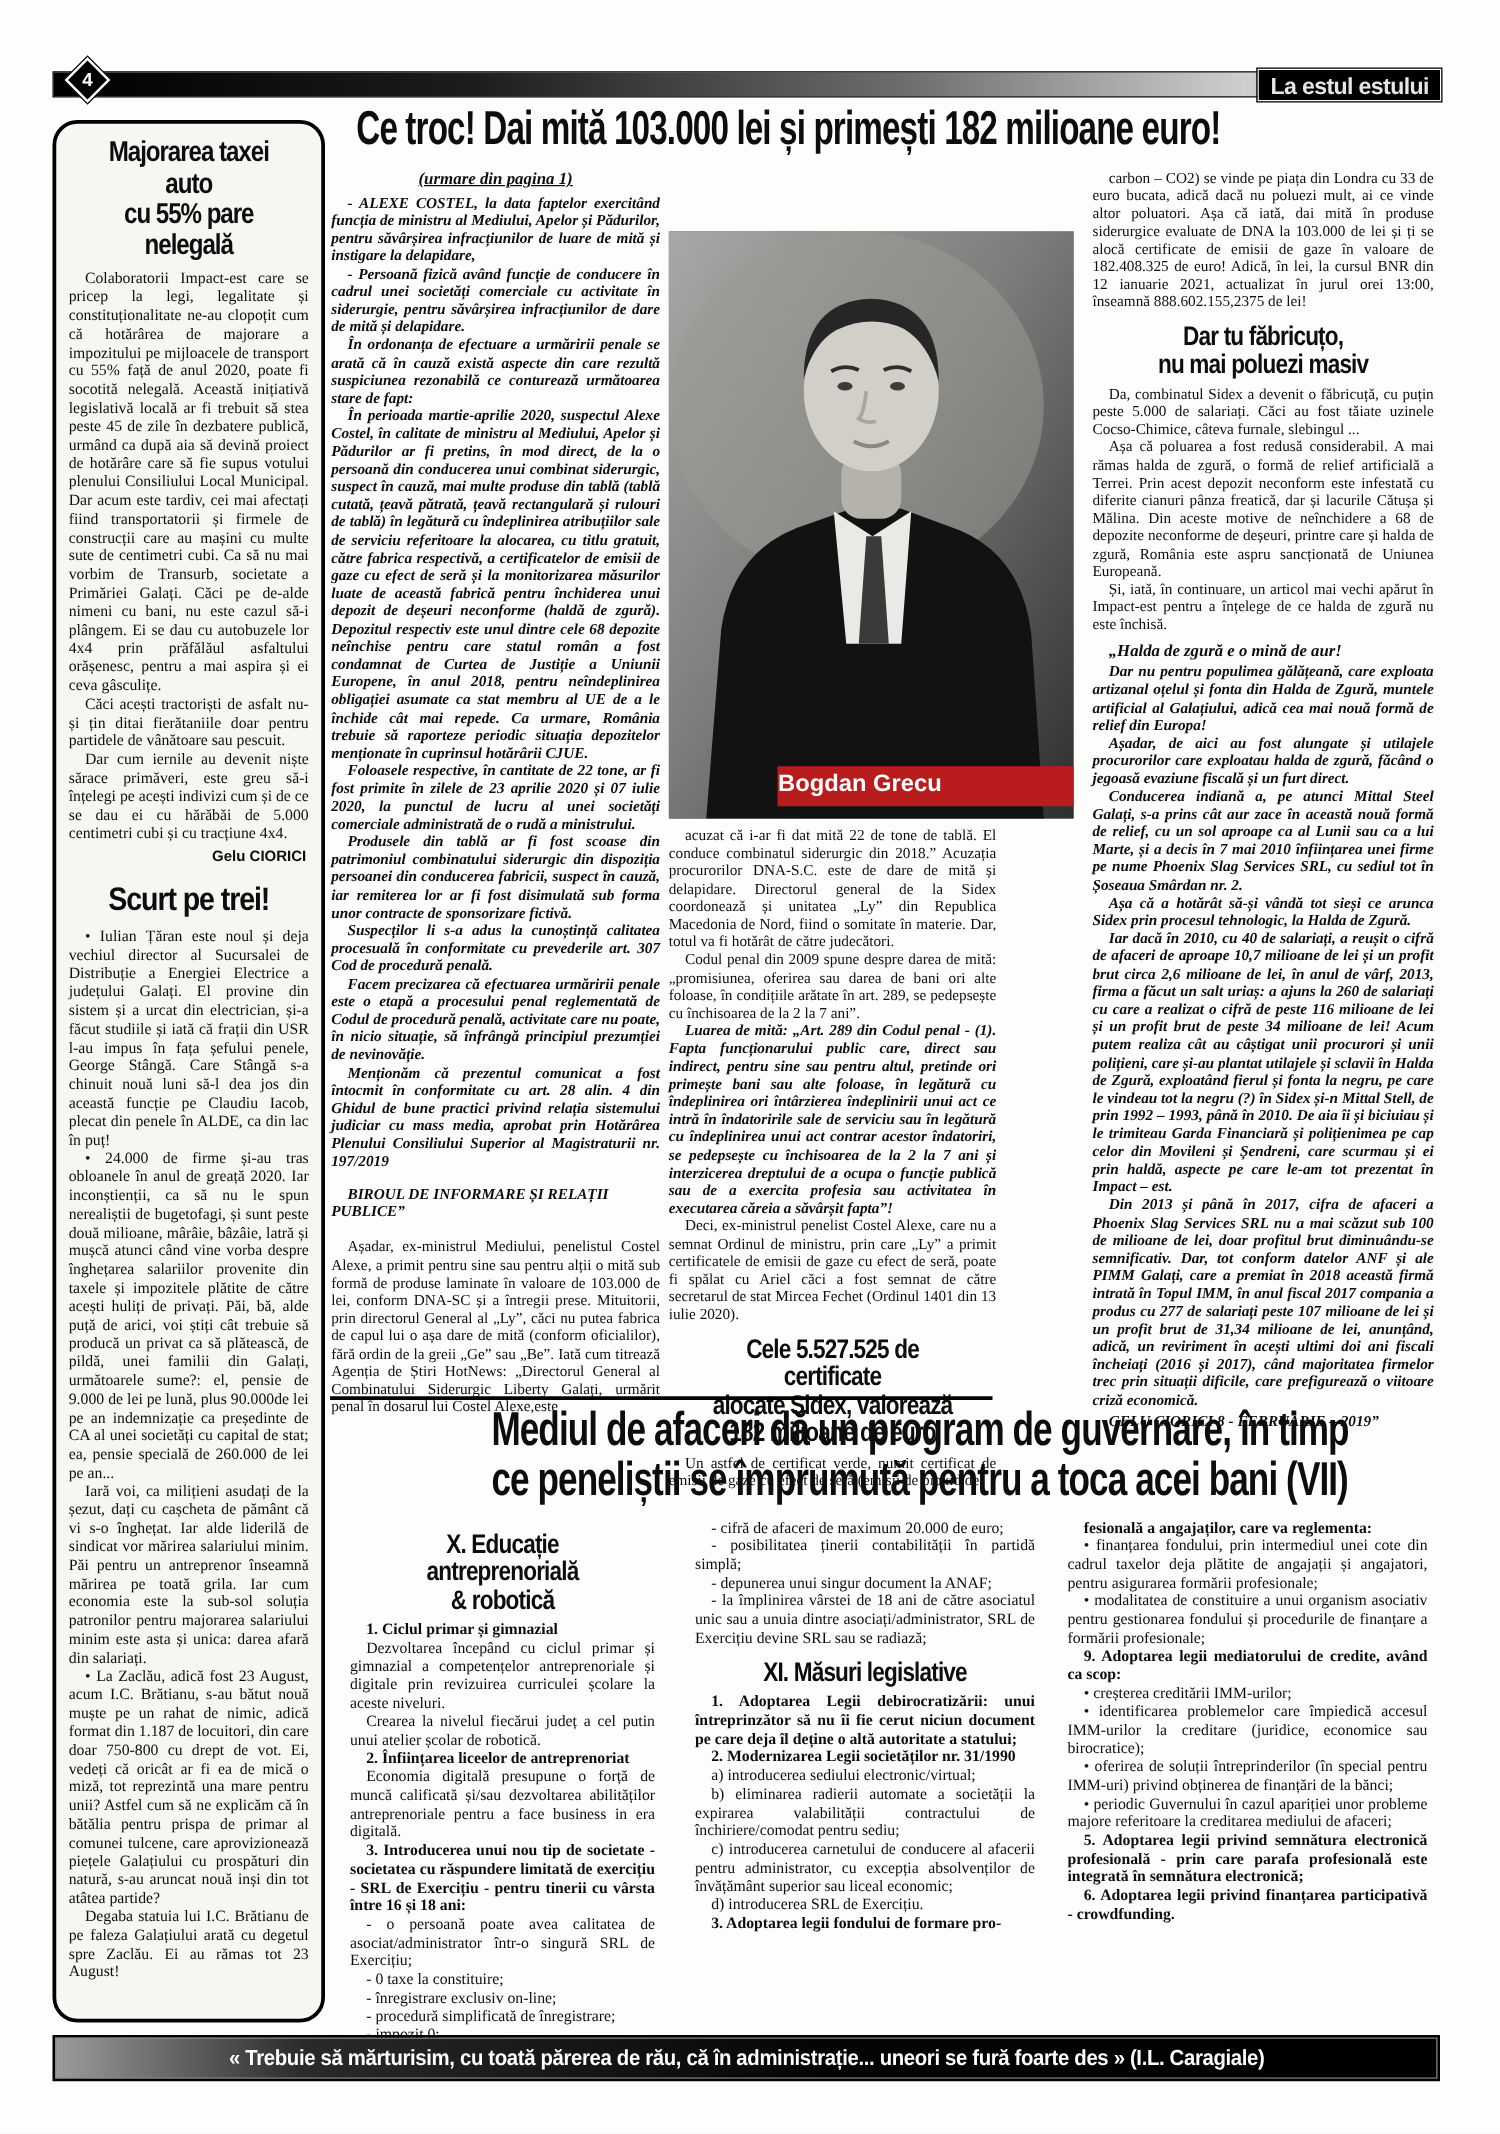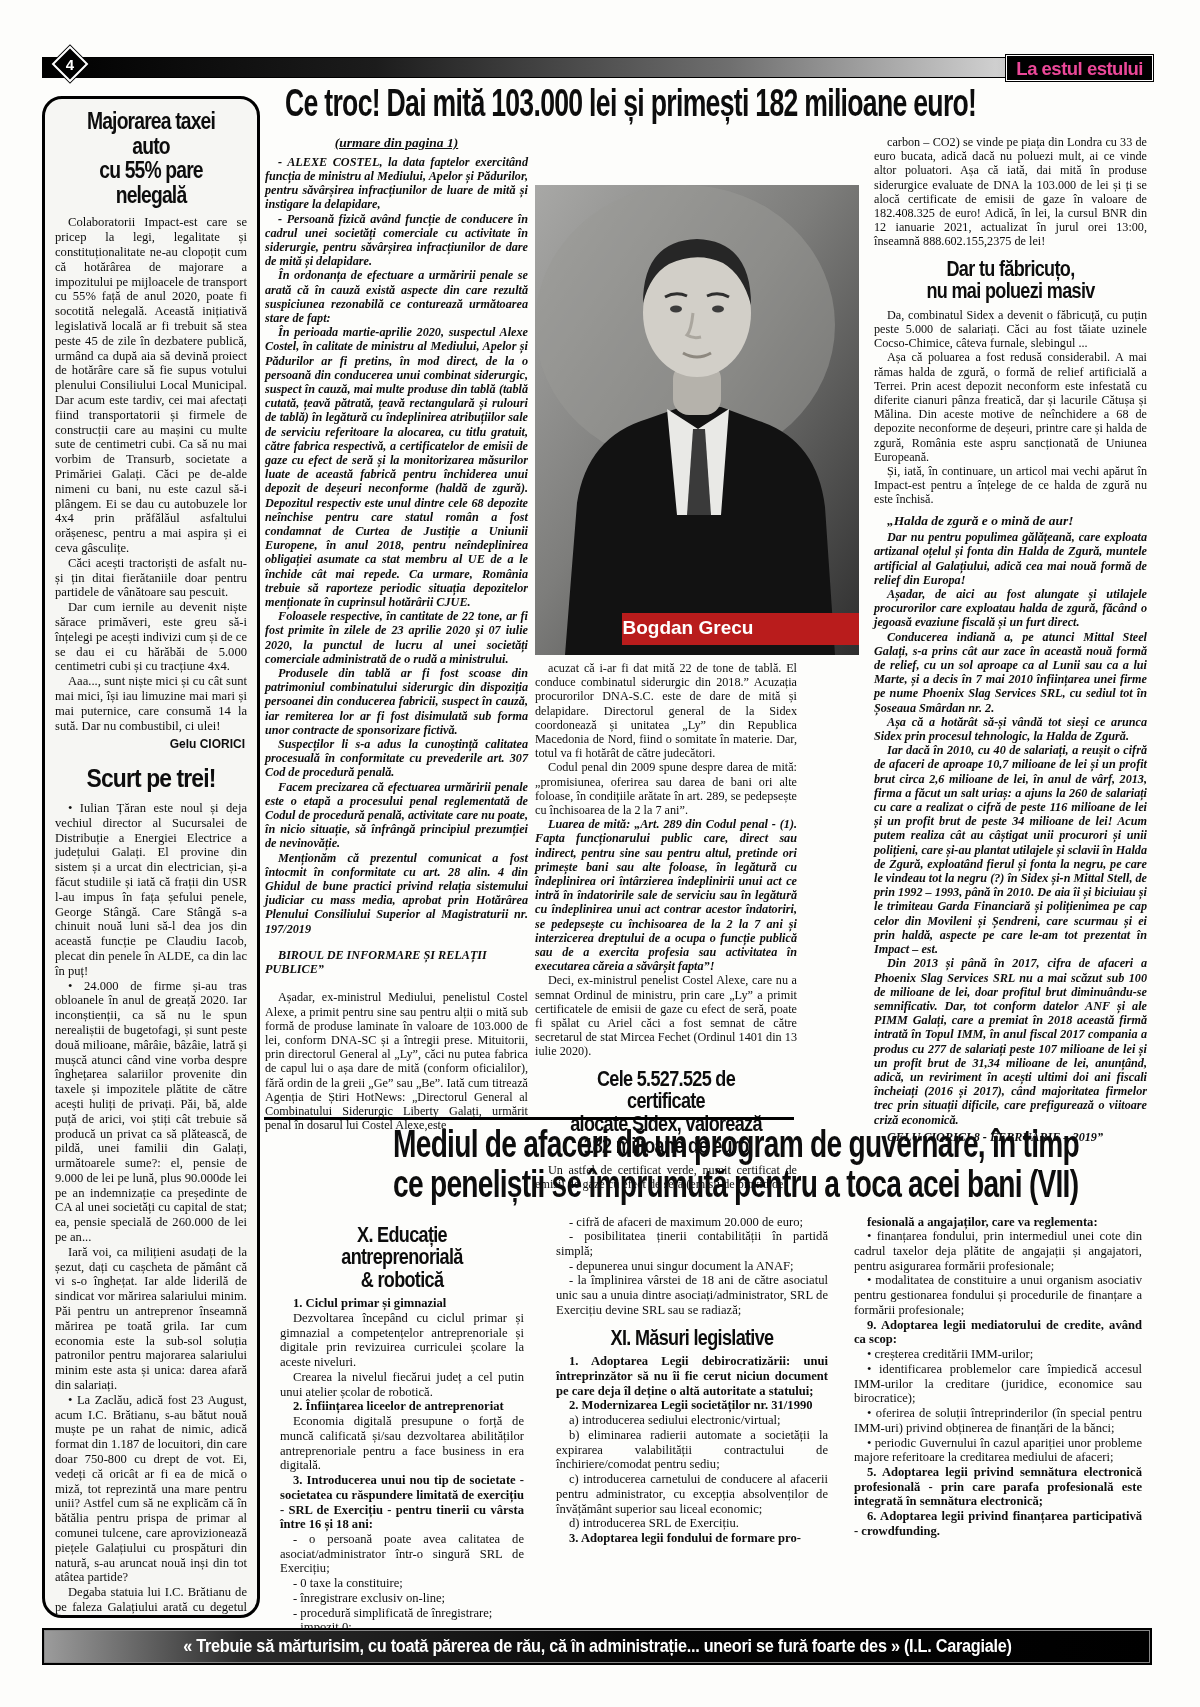--- a/index.html
+++ b/index.html
@@ -19,21 +19,21 @@
     position:absolute; left:14px; top:-7px; width:26px; height:26px;
     background:#000; transform:rotate(45deg); border:2px solid #fff;
     box-shadow:0 0 0 1px #000;
   }
   .diamond span{
     position:absolute; left:0; top:0; width:100%; height:100%;
     transform:rotate(-45deg); color:#fff; font-family:"Liberation Sans",sans-serif;
     font-weight:bold; font-size:15px; line-height:23px; text-align:center; display:block;
   }
   .brand {
-    position:absolute; right:-2px; top:-3px; height:26px; background:#000; color:#ec4899;
+    position:absolute; right:-2px; top:-3px; height:26px; background:#000; color:#e5e5e5;
     font-family:"Liberation Sans",sans-serif; font-weight:bold; font-size:18.5px;
     line-height:25px; padding:0 9px; letter-spacing:-0.5px; border:1px solid #fff; outline:1px solid #000;
   }
   
   .sidebar {
     position:absolute; left:42px; top:96px; width:218px; height:1522px;
     border:3px solid #000; border-radius:20px; background:#f6f6f3;
     padding:8px 10px; overflow:hidden; font-size:12.6px; line-height:1.175;
   }
   .stitle {
@@ -120,21 +120,20 @@
     <div class="brand">La estul estului</div>
   </div>
 
   <aside class="sidebar">
     <div class="stitle">Majorarea taxei auto
 cu 55% pare nelegală</div>
     <div>
         <p class="p">Colaboratorii Impact-est care se pricep la legi, legalitate și constituționalitate ne-au clopoțit cum că hotărârea de majorare a impozitului pe mijloacele de transport cu 55% față de anul 2020, poate fi socotită nelegală. Această inițiativă legislativă locală ar fi trebuit să stea peste 45 de zile în dezbatere publică, urmând ca după aia să devină proiect de hotărâre care să fie supus votului plenului Consiliului Local Municipal. Dar acum este tardiv, cei mai afectați fiind transportatorii și firmele de construcții care au mașini cu multe sute de centimetri cubi. Ca să nu mai vorbim de Transurb, societate a Primăriei Galați. Căci pe de-alde nimeni cu bani, nu este cazul să-i plângem. Ei se dau cu autobuzele lor 4x4 prin prăfălăul asfaltului orășenesc, pentru a mai aspira și ei ceva gâsculițe.</p>
         <p class="p">Căci acești tractoriști de asfalt nu-și țin ditai fierătaniile doar pentru partidele de vânătoare sau pescuit.</p>
         <p class="p">Dar cum iernile au devenit niște sărace primăveri, este greu să-i înțelegi pe acești indivizi cum și de ce se dau ei cu hărăbăi de 5.000 centimetri cubi și cu tracțiune 4x4.</p>
-        <p class="p">Aaa..., sunt niște mici și cu cât sunt mai mici, își iau limuzine mai mari și mai puternice, care consumă 14 la sută. Dar nu combustibil, ci ulei!</p>
         <p class="by">Gelu CIORICI</p>
         <p class="subL">Scurt pe trei!</p>
         <p class="p">• Iulian Țăran este noul și deja vechiul director al Sucursalei de Distribuție a Energiei Electrice a județului Galați.  El provine din sistem și a urcat din electrician, și-a făcut studiile și iată că frații din USR l-au impus în fața șefului penele, George Stângă. Care Stângă s-a chinuit nouă luni să-l dea jos din această funcție pe Claudiu Iacob, plecat din penele în ALDE, ca din lac în puț!</p>
         <p class="p">• 24.000 de firme și-au tras obloanele în anul de greață 2020. Iar inconștienții, ca să nu le spun nerealiștii de bugetofagi, și sunt peste două milioane, mârâie, bâzâie, latră și mușcă atunci când vine vorba despre înghețarea salariilor provenite din taxele și impozitele plătite de către acești huliți de privați. Păi, bă, alde puță de arici, voi știți cât trebuie să producă un privat ca să plătească, de pildă, unei familii din Galați, următoarele sume?: el, pensie de 9.000 de lei pe lună, plus 90.000de lei pe an indemnizație ca președinte de CA al unei societăți cu capital de stat; ea, pensie specială de 260.000 de lei pe an...</p>
         <p class="p">Iară voi, ca milițieni asudați de la șezut, dați cu cașcheta de pământ că vi s-o înghețat. Iar alde liderilă de sindicat vor mărirea salariului minim. Păi pentru un antreprenor înseamnă mărirea pe toată grila. Iar cum economia este la sub-sol soluția patronilor pentru majorarea salariului minim este asta și unica: darea afară din salariați.</p>
         <p class="p">• La Zaclău, adică fost 23 August, acum I.C. Brătianu, s-au bătut nouă muște pe un rahat de nimic, adică format din 1.187 de locuitori, din care doar 750-800 cu drept de vot. Ei, vedeți că oricât ar fi ea de mică o miză, tot reprezintă una mare pentru unii? Astfel cum să ne explicăm că în bătălia pentru prispa de primar al comunei tulcene, care aprovizionează piețele Galațiului cu prospături din natură, s-au aruncat nouă inși din tot atâtea partide?</p>
         <p class="p">Degaba statuia lui I.C. Brătianu de pe faleza Galațiului arată cu degetul spre Zaclău. Ei au rămas tot 23 August!</p>
       </div>
   </aside>
 

